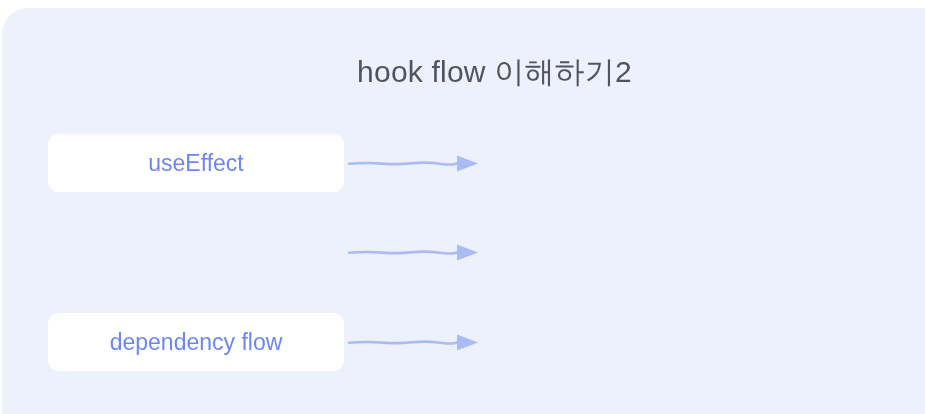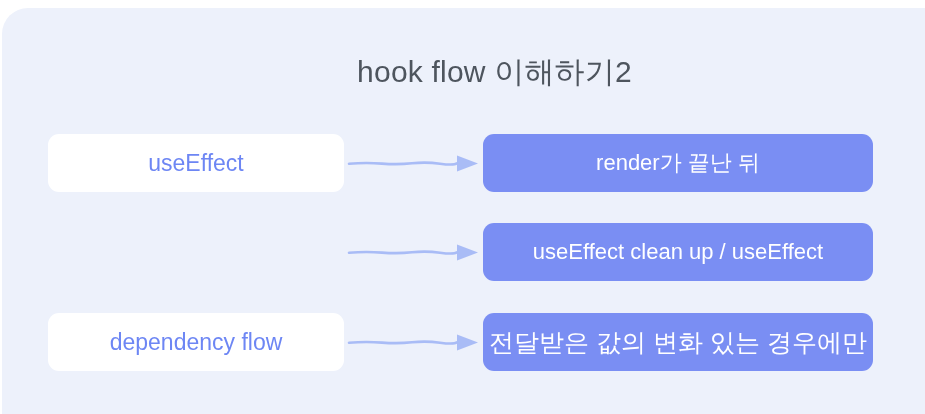--- a/index.html
+++ b/index.html
@@ -89,32 +89,29 @@
   <div class="panel"></div>
 
   <div class="title">hook flow 이해하기2</div>
 
   <div class="row row-1">
     <div class="box box-left">useEffect</div>
     <svg class="arrow" viewBox="0 0 136 58" xmlns="http://www.w3.org/2000/svg">
       <path d="M3 29.7 Q 20 28.4 36 29.6 T 66 29.3 T 94 29.7 T 111 29.3" fill="none" stroke="#a9bcf6" stroke-width="2.6" stroke-linecap="round"></path>
       <polygon points="111,21.5 132,29.5 111,37.5" fill="#a9bcf6"></polygon>
     </svg>
-    <div class="box box-right">render가 끝난 뒤</div>
   </div>
 
   <div class="row row-2">
     <svg class="arrow" viewBox="0 0 136 58" xmlns="http://www.w3.org/2000/svg">
       <path d="M3 29.7 Q 20 28.4 36 29.6 T 66 29.3 T 94 29.7 T 111 29.3" fill="none" stroke="#a9bcf6" stroke-width="2.6" stroke-linecap="round"></path>
       <polygon points="111,21.5 132,29.5 111,37.5" fill="#a9bcf6"></polygon>
     </svg>
-    <div class="box box-right">useEffect clean up / useEffect</div>
   </div>
 
   <div class="row row-3">
     <div class="box box-left">dependency flow</div>
     <svg class="arrow" viewBox="0 0 136 58" xmlns="http://www.w3.org/2000/svg">
       <path d="M3 29.7 Q 20 28.4 36 29.6 T 66 29.3 T 94 29.7 T 111 29.3" fill="none" stroke="#a9bcf6" stroke-width="2.6" stroke-linecap="round"></path>
       <polygon points="111,21.5 132,29.5 111,37.5" fill="#a9bcf6"></polygon>
     </svg>
-    <div class="box box-right">전달받은 값의 변화 있는 경우에만</div>
   </div>
 </div>
 
 </body></html>

